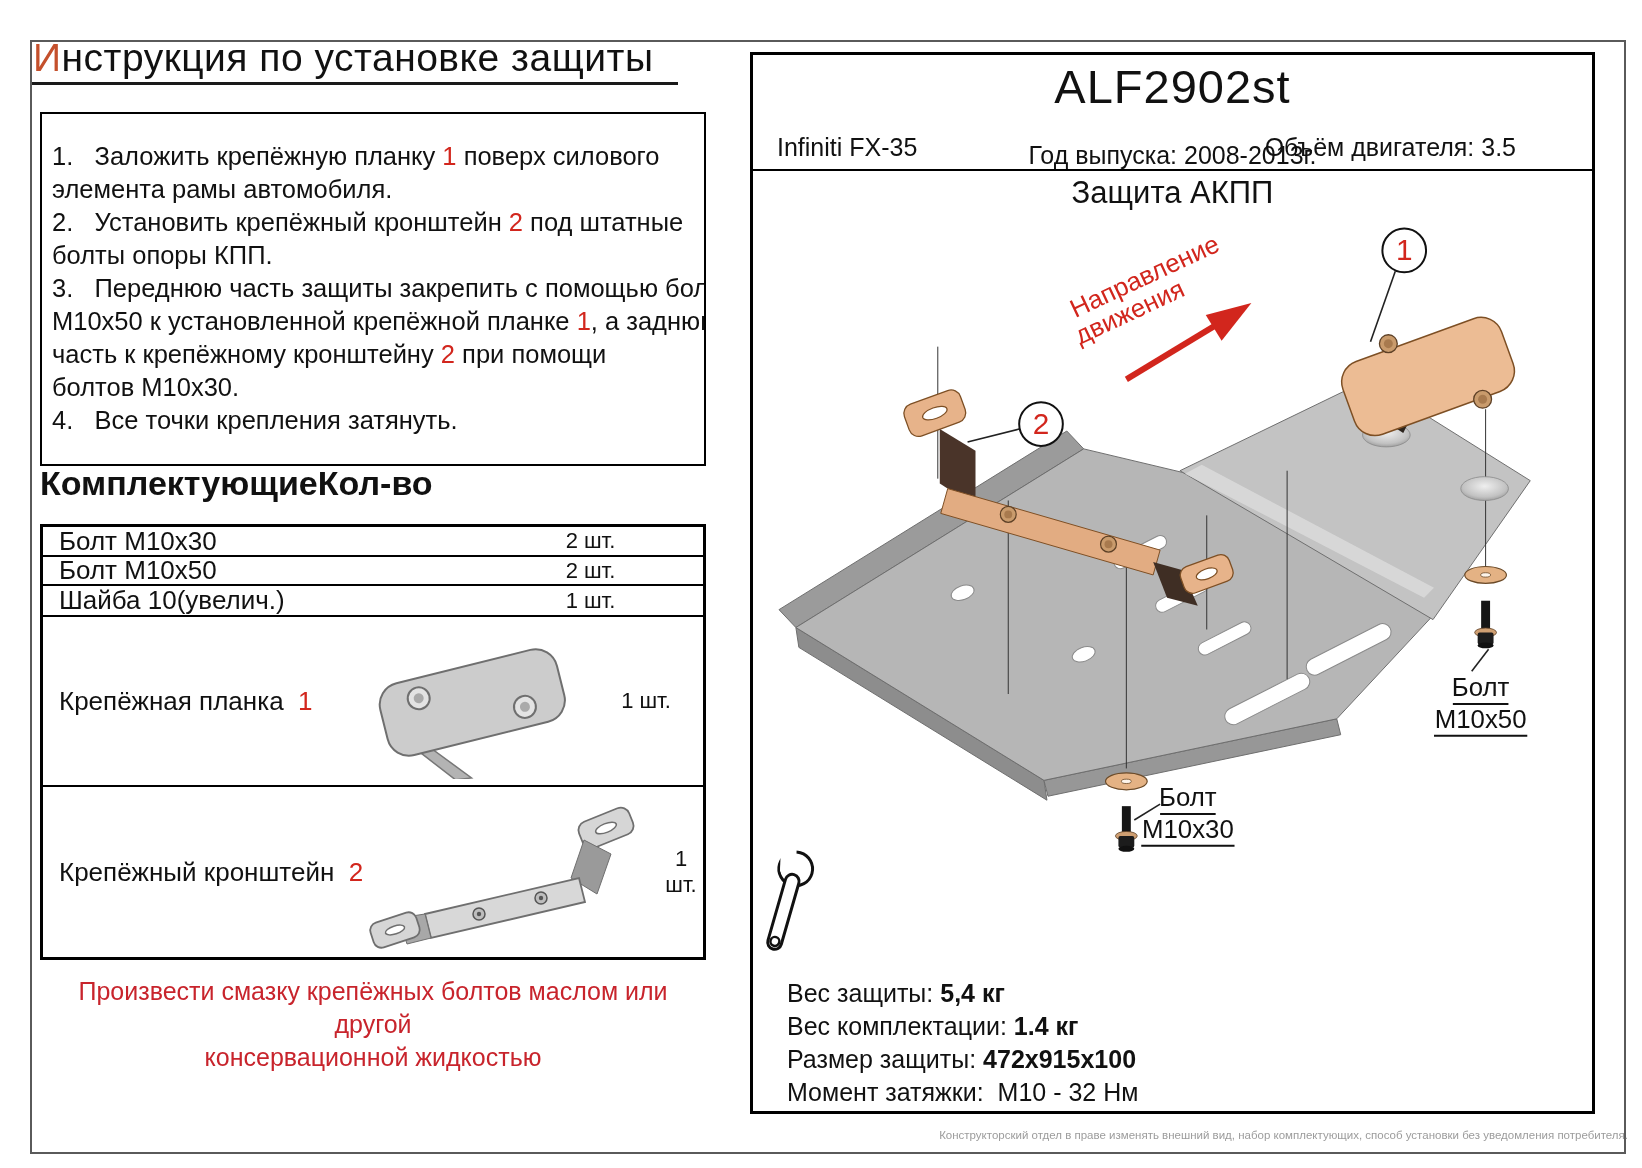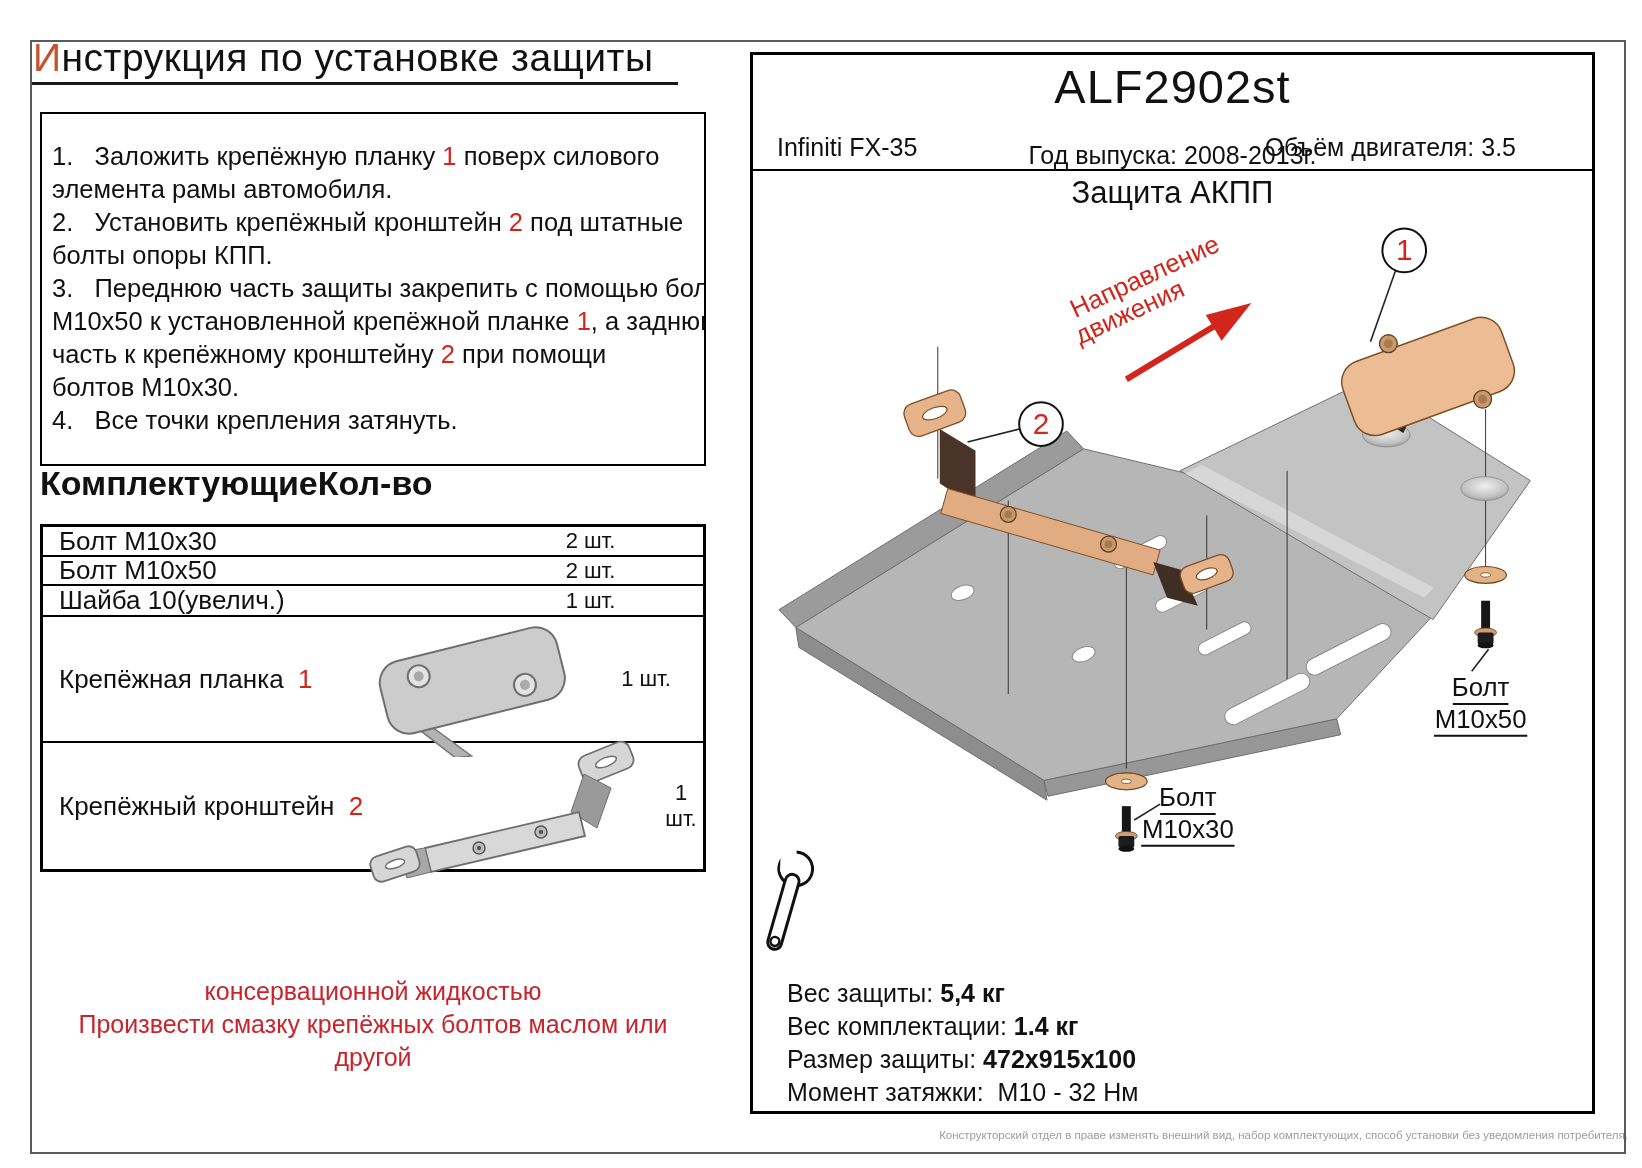--- a/index.html
+++ b/index.html
@@ -17,21 +17,21 @@
   .rednum{color:#d2261d}
   .comp-head{left:40px;top:464px;width:666px;display:flex;align-items:baseline}
   .comp-head .h{font-size:34px;font-weight:bold}
   .comp-head .q{font-size:34px;font-weight:bold;padding-right:4px}
   .table{left:40px;top:524px;width:666px;border:3px solid #000;box-sizing:border-box;background:#fff}
   .trow{display:flex;align-items:center;border-bottom:2px solid #000;box-sizing:border-box}
   .trow:last-child{border-bottom:none}
   .trow .tname{flex:1;font-size:26px;padding-left:16px;white-space:nowrap}
   .trow .tqty{width:225px;text-align:center;font-size:22px}
   .trow.r1{height:30px}.trow.r2{height:29px}.trow.r3{height:31px}
-  .trow.big{height:126px}
+  .trow.big{height:170px}
   .trow.big .tname{flex:none;width:300px}
   .trow.big .timg{flex:1;display:flex;justify-content:center;align-items:center}
   .warning{left:40px;top:975px;width:666px;text-align:center;color:#c8242c;
            font-size:25px;line-height:33px;font-weight:500}
   
   .rbox{left:750px;top:52px;width:845px;height:1062px;border:3px solid #000;box-sizing:border-box}
   .rb{position:absolute}
   .code{top:4px;left:0;width:100%;text-align:center;font-size:47px;letter-spacing:1px}
   .meta-model{top:78px;left:24px;font-size:25px}
   .meta-year{top:86px;left:0;width:100%;text-align:center;font-size:25px}
@@ -118,22 +118,22 @@
             <ellipse cx="0" cy="0" rx="10" ry="4" fill="#fff" stroke="#6f6f6f" stroke-width="1.5"></ellipse>
           </g>
         </g>
       </svg>
     </div>
     <div class="tqty">1 шт.</div>
   </div>
 </div>
 
 <div class="abs warning">
+  <div>Произвести смазку крепёжных болтов маслом или другой</div>
   <div>консервационной жидкостью</div>
-  <div>Произвести смазку крепёжных болтов маслом или другой</div>
 </div>
 
 <div class="abs rbox">
   <div class="rb code">ALF2902st</div>
   <div class="rb meta-model">Infiniti FX-35</div>
   <div class="rb meta-year">Год выпуска: 2008-2013г.</div>
   <div class="rb meta-engine">Объём двигателя: 3.5</div>
   <div class="rb hdr-rule"></div>
   <div class="rb dtitle">Защита АКПП</div>
 

